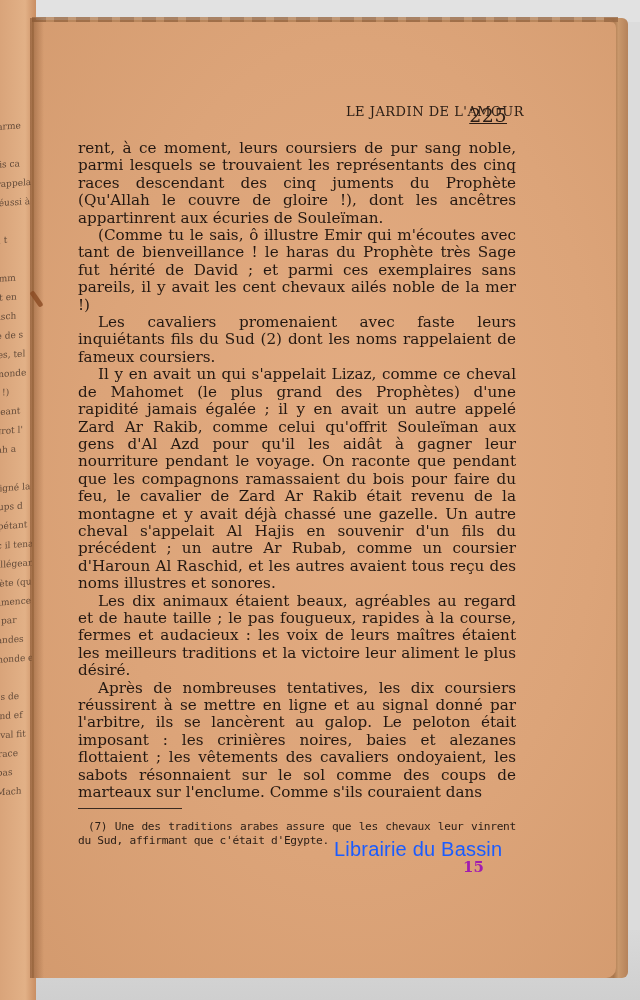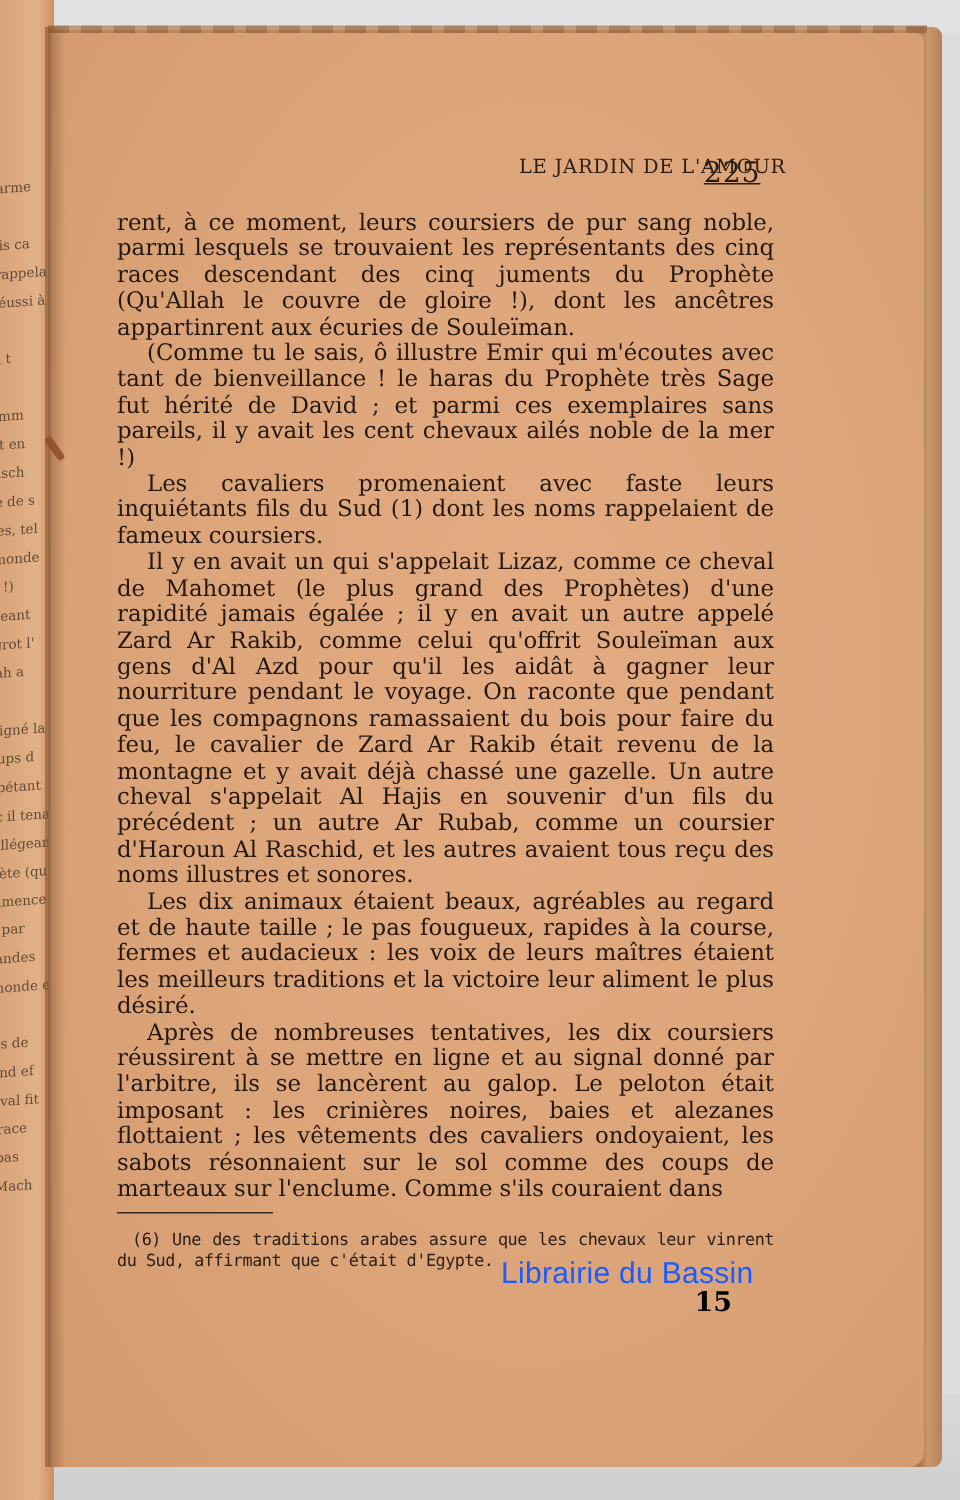--- a/index.html
+++ b/index.html
@@ -57,21 +57,21 @@
   .rule {
     position: absolute; left: 78px; top: 808px; width: 104px; height: 1px; background: #3a2a20;
   }
   .footnote {
     position: absolute; left: 78px; top: 820px; width: 438px;
     color: #2a1d15; font-size: 11.2px; line-height: 13.5px; text-align: justify;
     font-family: "DejaVu Sans Mono", monospace; letter-spacing: -.3px;
   }
   .footnote p { margin: 0; text-indent: 10px; }
   .signature {
-    position: absolute; left: 463px; top: 858px; color: #000000; font-size: 18px; font-weight: bold;
+    position: absolute; left: 463px; top: 858px; color: #a21caf; font-size: 15px; font-weight: bold;
   }
   .watermark {
     position: absolute; left: 334px; top: 838px; color: #1a5cff;
     font-family: "Liberation Sans", sans-serif; font-size: 20px; letter-spacing: .2px;
   }
   .stain { position: absolute; left: 34px; top: 290px; width: 5px; height: 18px; background: #8a4a22; transform: rotate(-35deg); border-radius: 3px; opacity: .8; }
 </style>
 </head>
 <body>
 
@@ -122,25 +122,25 @@
 <div class="stain"></div>
 
 <div class="running-head">
   <span class="title">LE JARDIN DE L'AMOUR</span>
   <span class="num">225</span>
 </div>
 
 <div class="body-text" id="body-text">
     <p class="cont">rent, à ce moment, leurs coursiers de pur sang noble, parmi lesquels se trouvaient les représentants des cinq races descendant des cinq juments du Prophète (Qu'Allah le couvre de gloire !), dont les ancêtres appartinrent aux écuries de Souleïman.</p>
     <p class="">(Comme tu le sais, ô illustre Emir qui m'écoutes avec tant de bienveillance ! le haras du Prophète très Sage fut hérité de David ; et parmi ces exemplaires sans pareils, il y avait les cent chevaux ailés noble de la mer !)</p>
-    <p class="">Les cavaliers promenaient avec faste leurs inquiétants fils du Sud (1) dont les noms rappelaient de fameux coursiers.</p>
+    <p class="">Les cavaliers promenaient avec faste leurs inquiétants fils du Sud (2) dont les noms rappelaient de fameux coursiers.</p>
     <p class="">Il y en avait un qui s'appelait Lizaz, comme ce cheval de Mahomet (le plus grand des Prophètes) d'une rapidité jamais égalée ; il y en avait un autre appelé Zard Ar Rakib, comme celui qu'offrit Souleïman aux gens d'Al Azd pour qu'il les aidât à gagner leur nourriture pendant le voyage. On raconte que pendant que les compagnons ramassaient du bois pour faire du feu, le cavalier de Zard Ar Rakib était revenu de la montagne et y avait déjà chassé une gazelle. Un autre cheval s'appelait Al Hajis en souvenir d'un fils du précédent ; un autre Ar Rubab, comme un coursier d'Haroun Al Raschid, et les autres avaient tous reçu des noms illustres et sonores.</p>
     <p class="">Les dix animaux étaient beaux, agréables au regard et de haute taille ; le pas fougueux, rapides à la course, fermes et audacieux : les voix de leurs maîtres étaient les meilleurs traditions et la victoire leur aliment le plus désiré.</p>
     <p class="">Après de nombreuses tentatives, les dix coursiers réussirent à se mettre en ligne et au signal donné par l'arbitre, ils se lancèrent au galop. Le peloton était imposant : les crinières noires, baies et alezanes flottaient ; les vêtements des cavaliers ondoyaient, les sabots résonnaient sur le sol comme des coups de marteaux sur l'enclume. Comme s'ils couraient dans</p>
   </div>
 
 <div class="rule"></div>
 <div class="footnote">
-  <p>(6) Une des traditions arabes assure que les chevaux leur vinrent du Sud, affirmant que c'était d'Egypte.</p>
+  <p>(7) Une des traditions arabes assure que les chevaux leur vinrent du Sud, affirmant que c'était d'Egypte.</p>
 </div>
 
 <div class="signature">15</div>
 <div class="watermark">Librairie du Bassin</div>
 
 </body></html>

